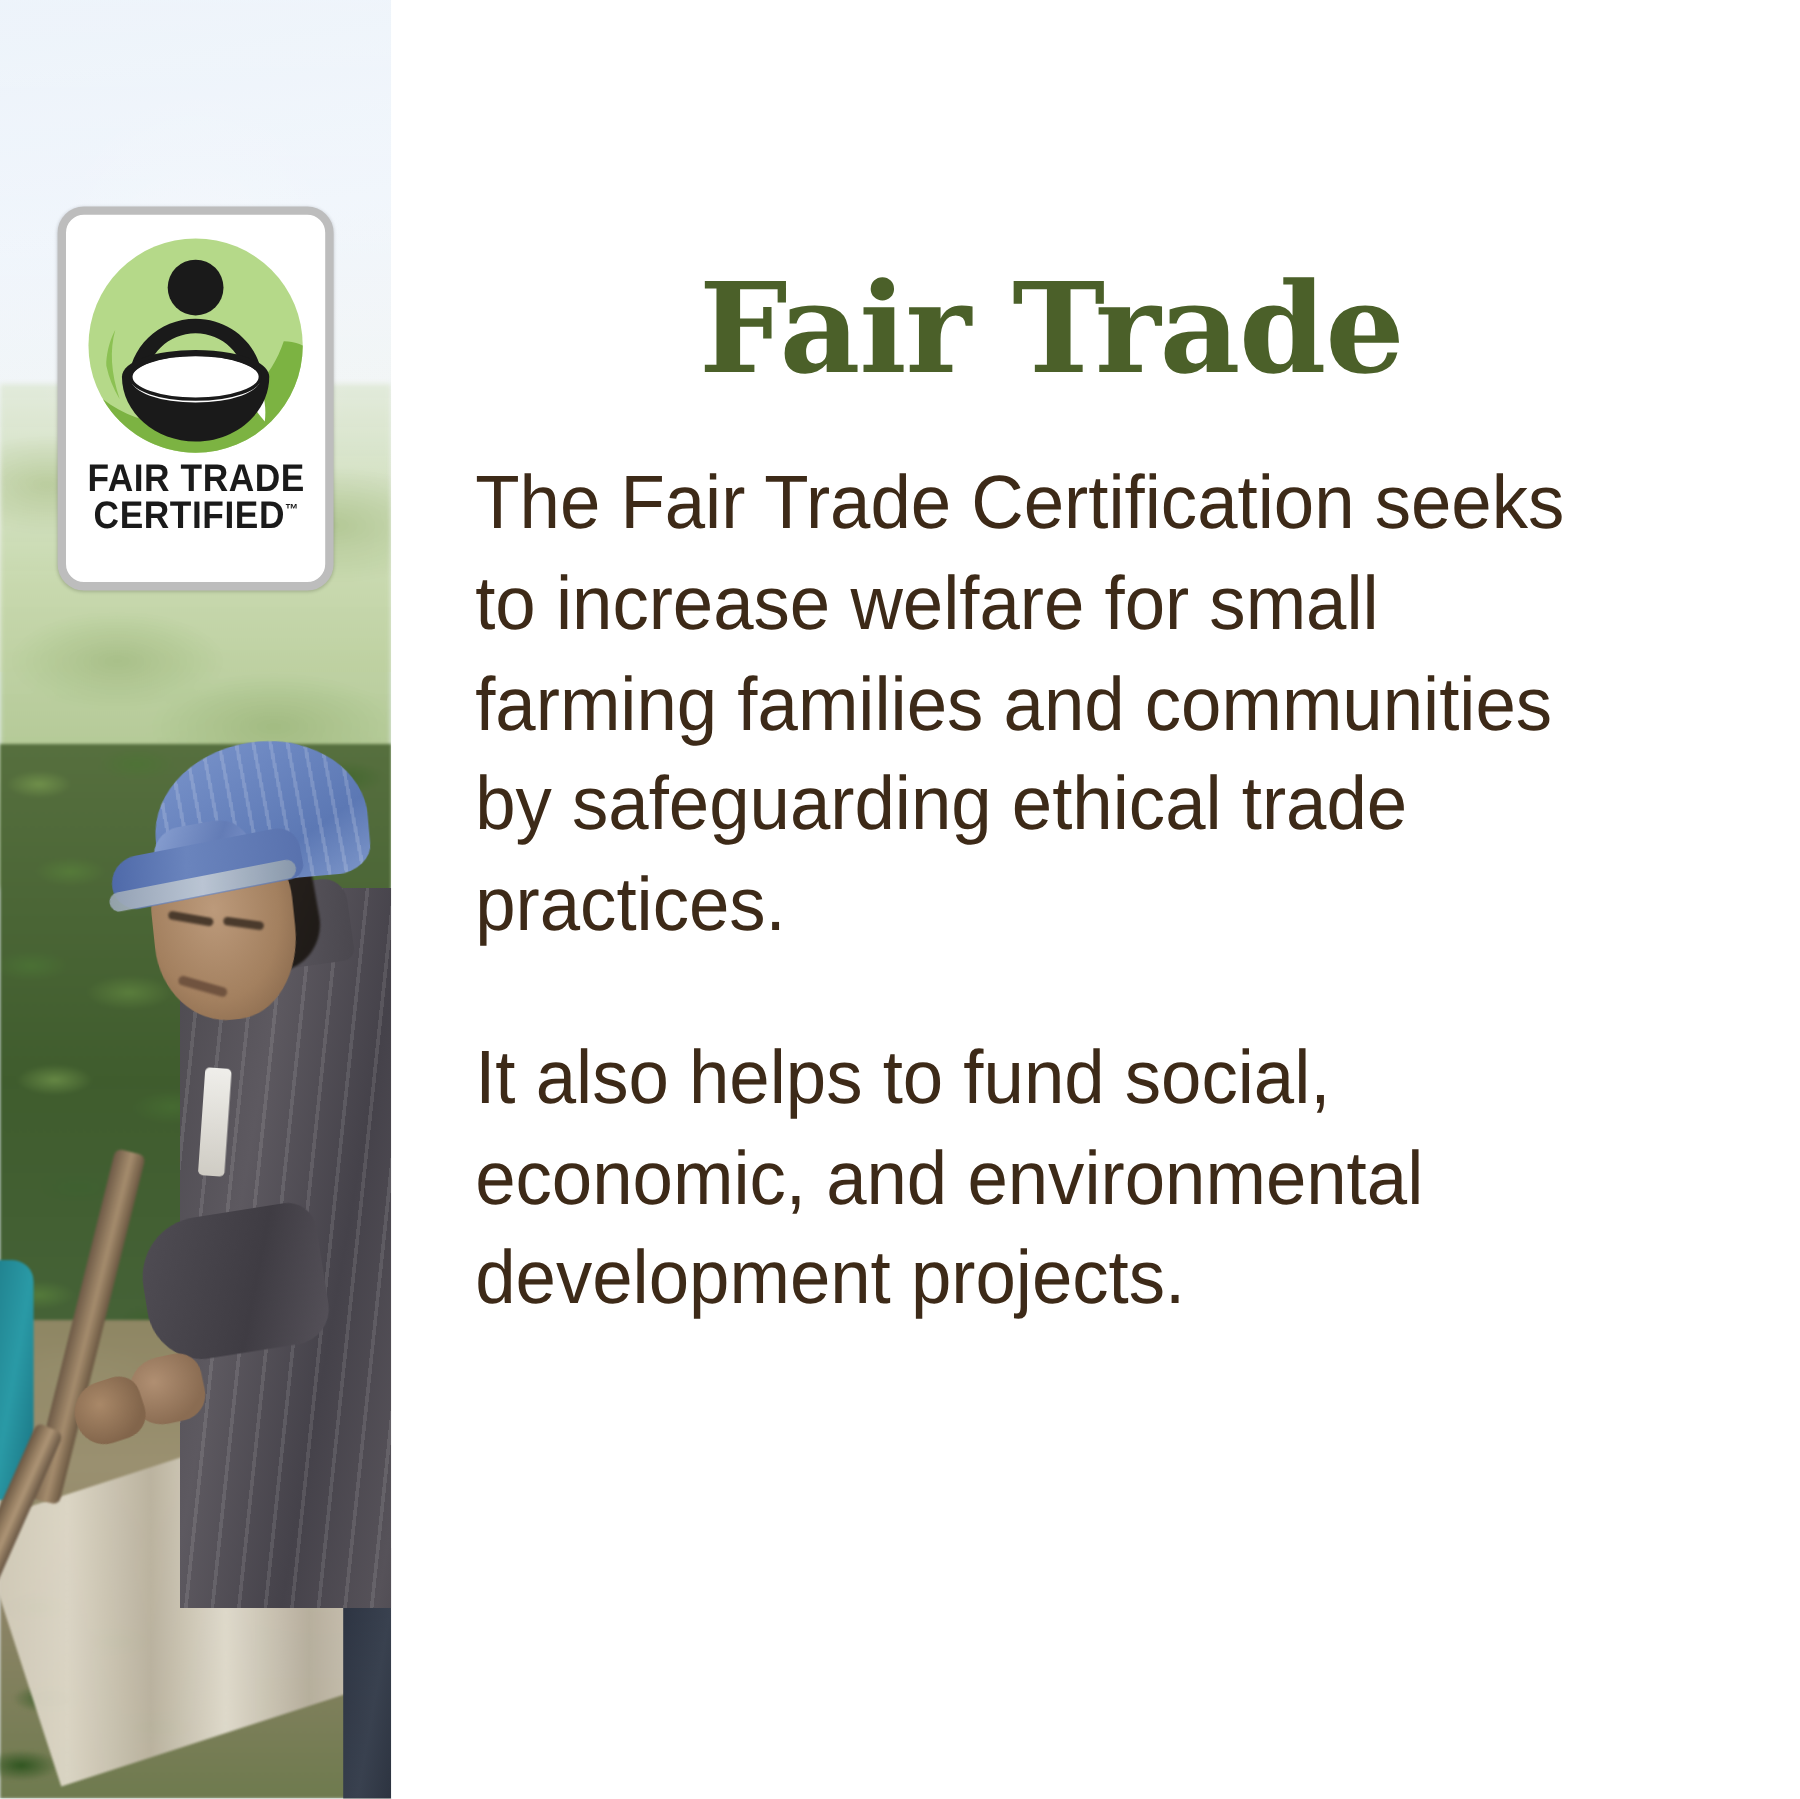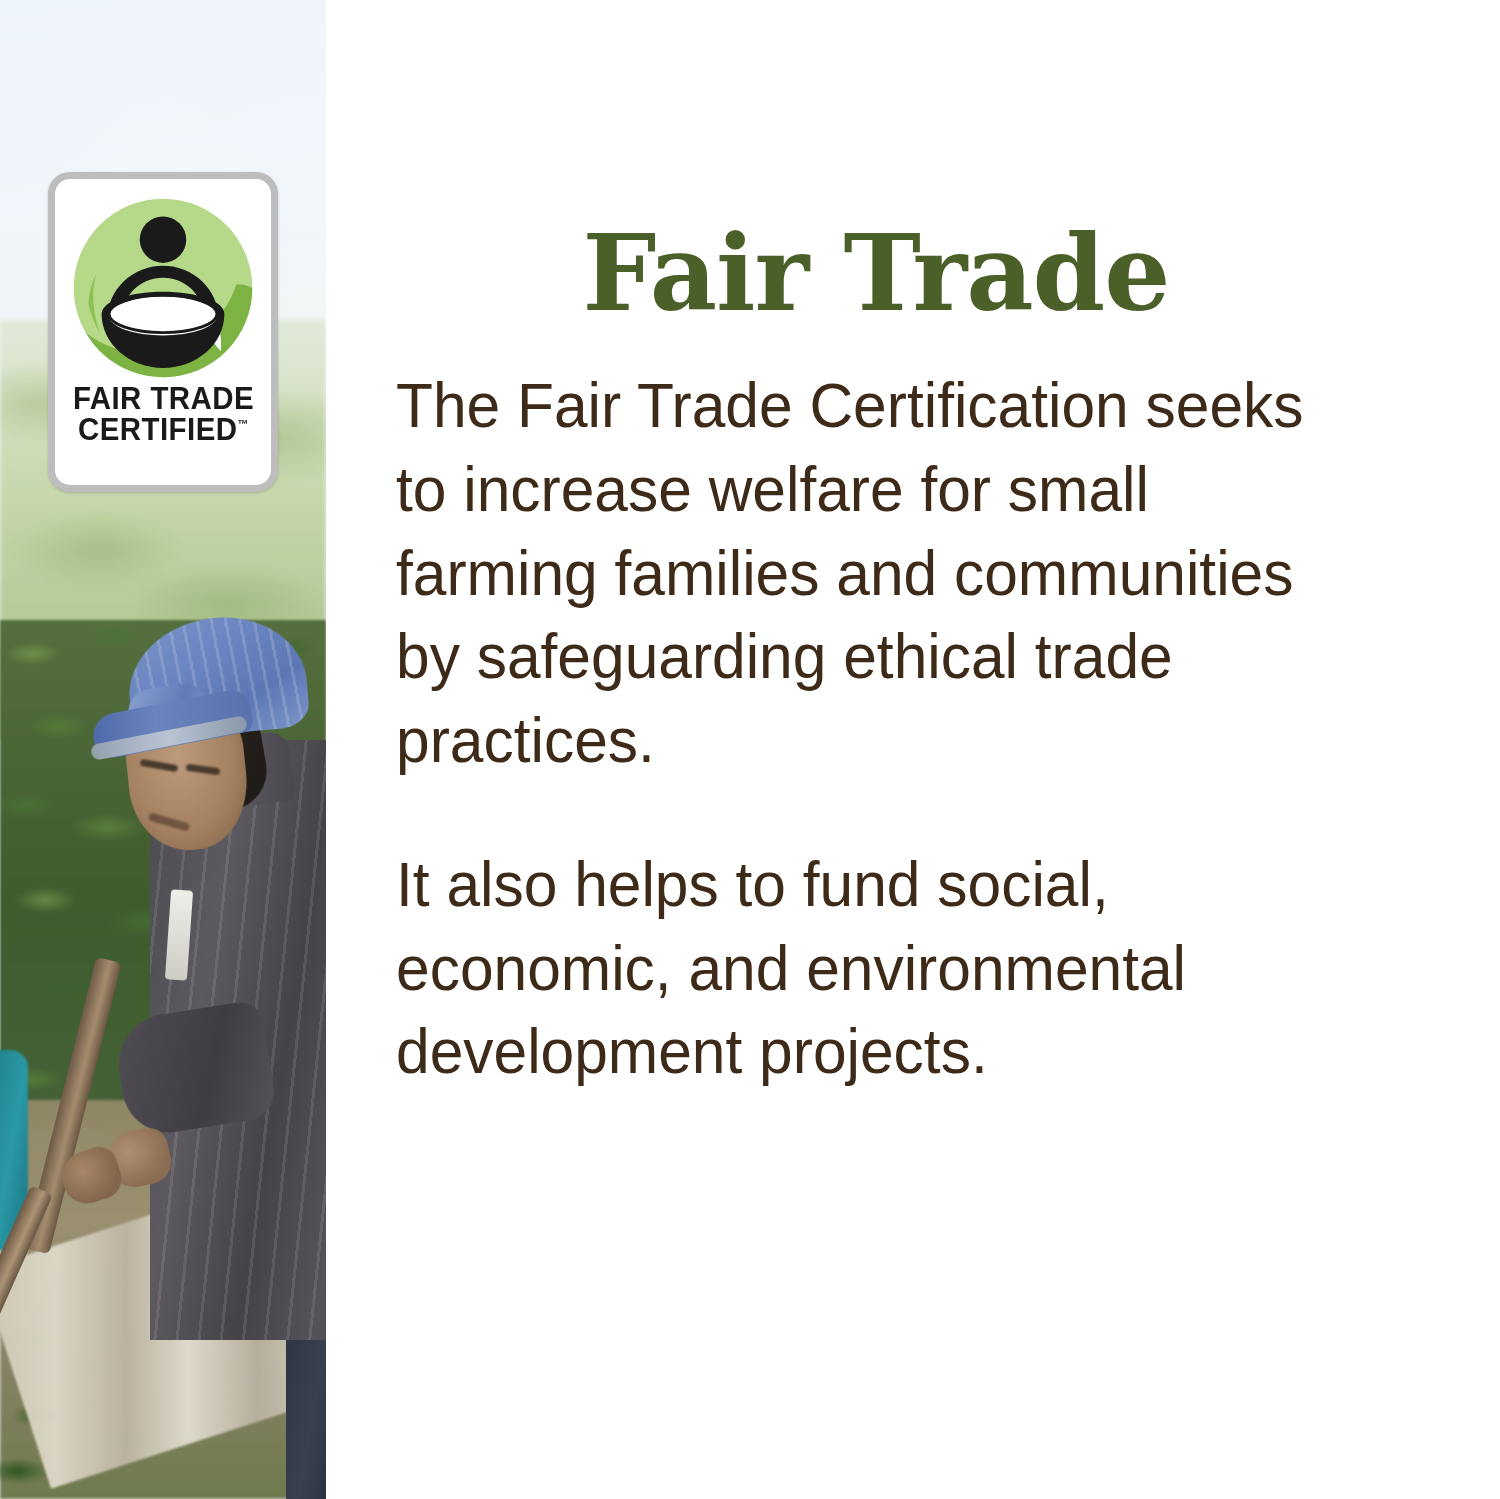--- a/index.html
+++ b/index.html
@@ -385,21 +385,21 @@
     font-family: "DejaVu Serif", "Liberation Serif", serif;
     font-size: 104px;
     font-weight: bold;
     color: #4b6029;
     letter-spacing: -1px;
     line-height: 1;
   }
   .body-block {
     position: absolute;
     left: 70px;
-    top: 364px;
+    top: 378px;
     width: 1010px;
   }
   .para {
     font-family: "Liberation Sans Narrow", "Liberation Sans", sans-serif;
     font-size: 63px;
     line-height: 1.33;
     color: #3d2a18;
     margin: 0;
     letter-spacing: 0px;
     transform: scaleX(.96);

